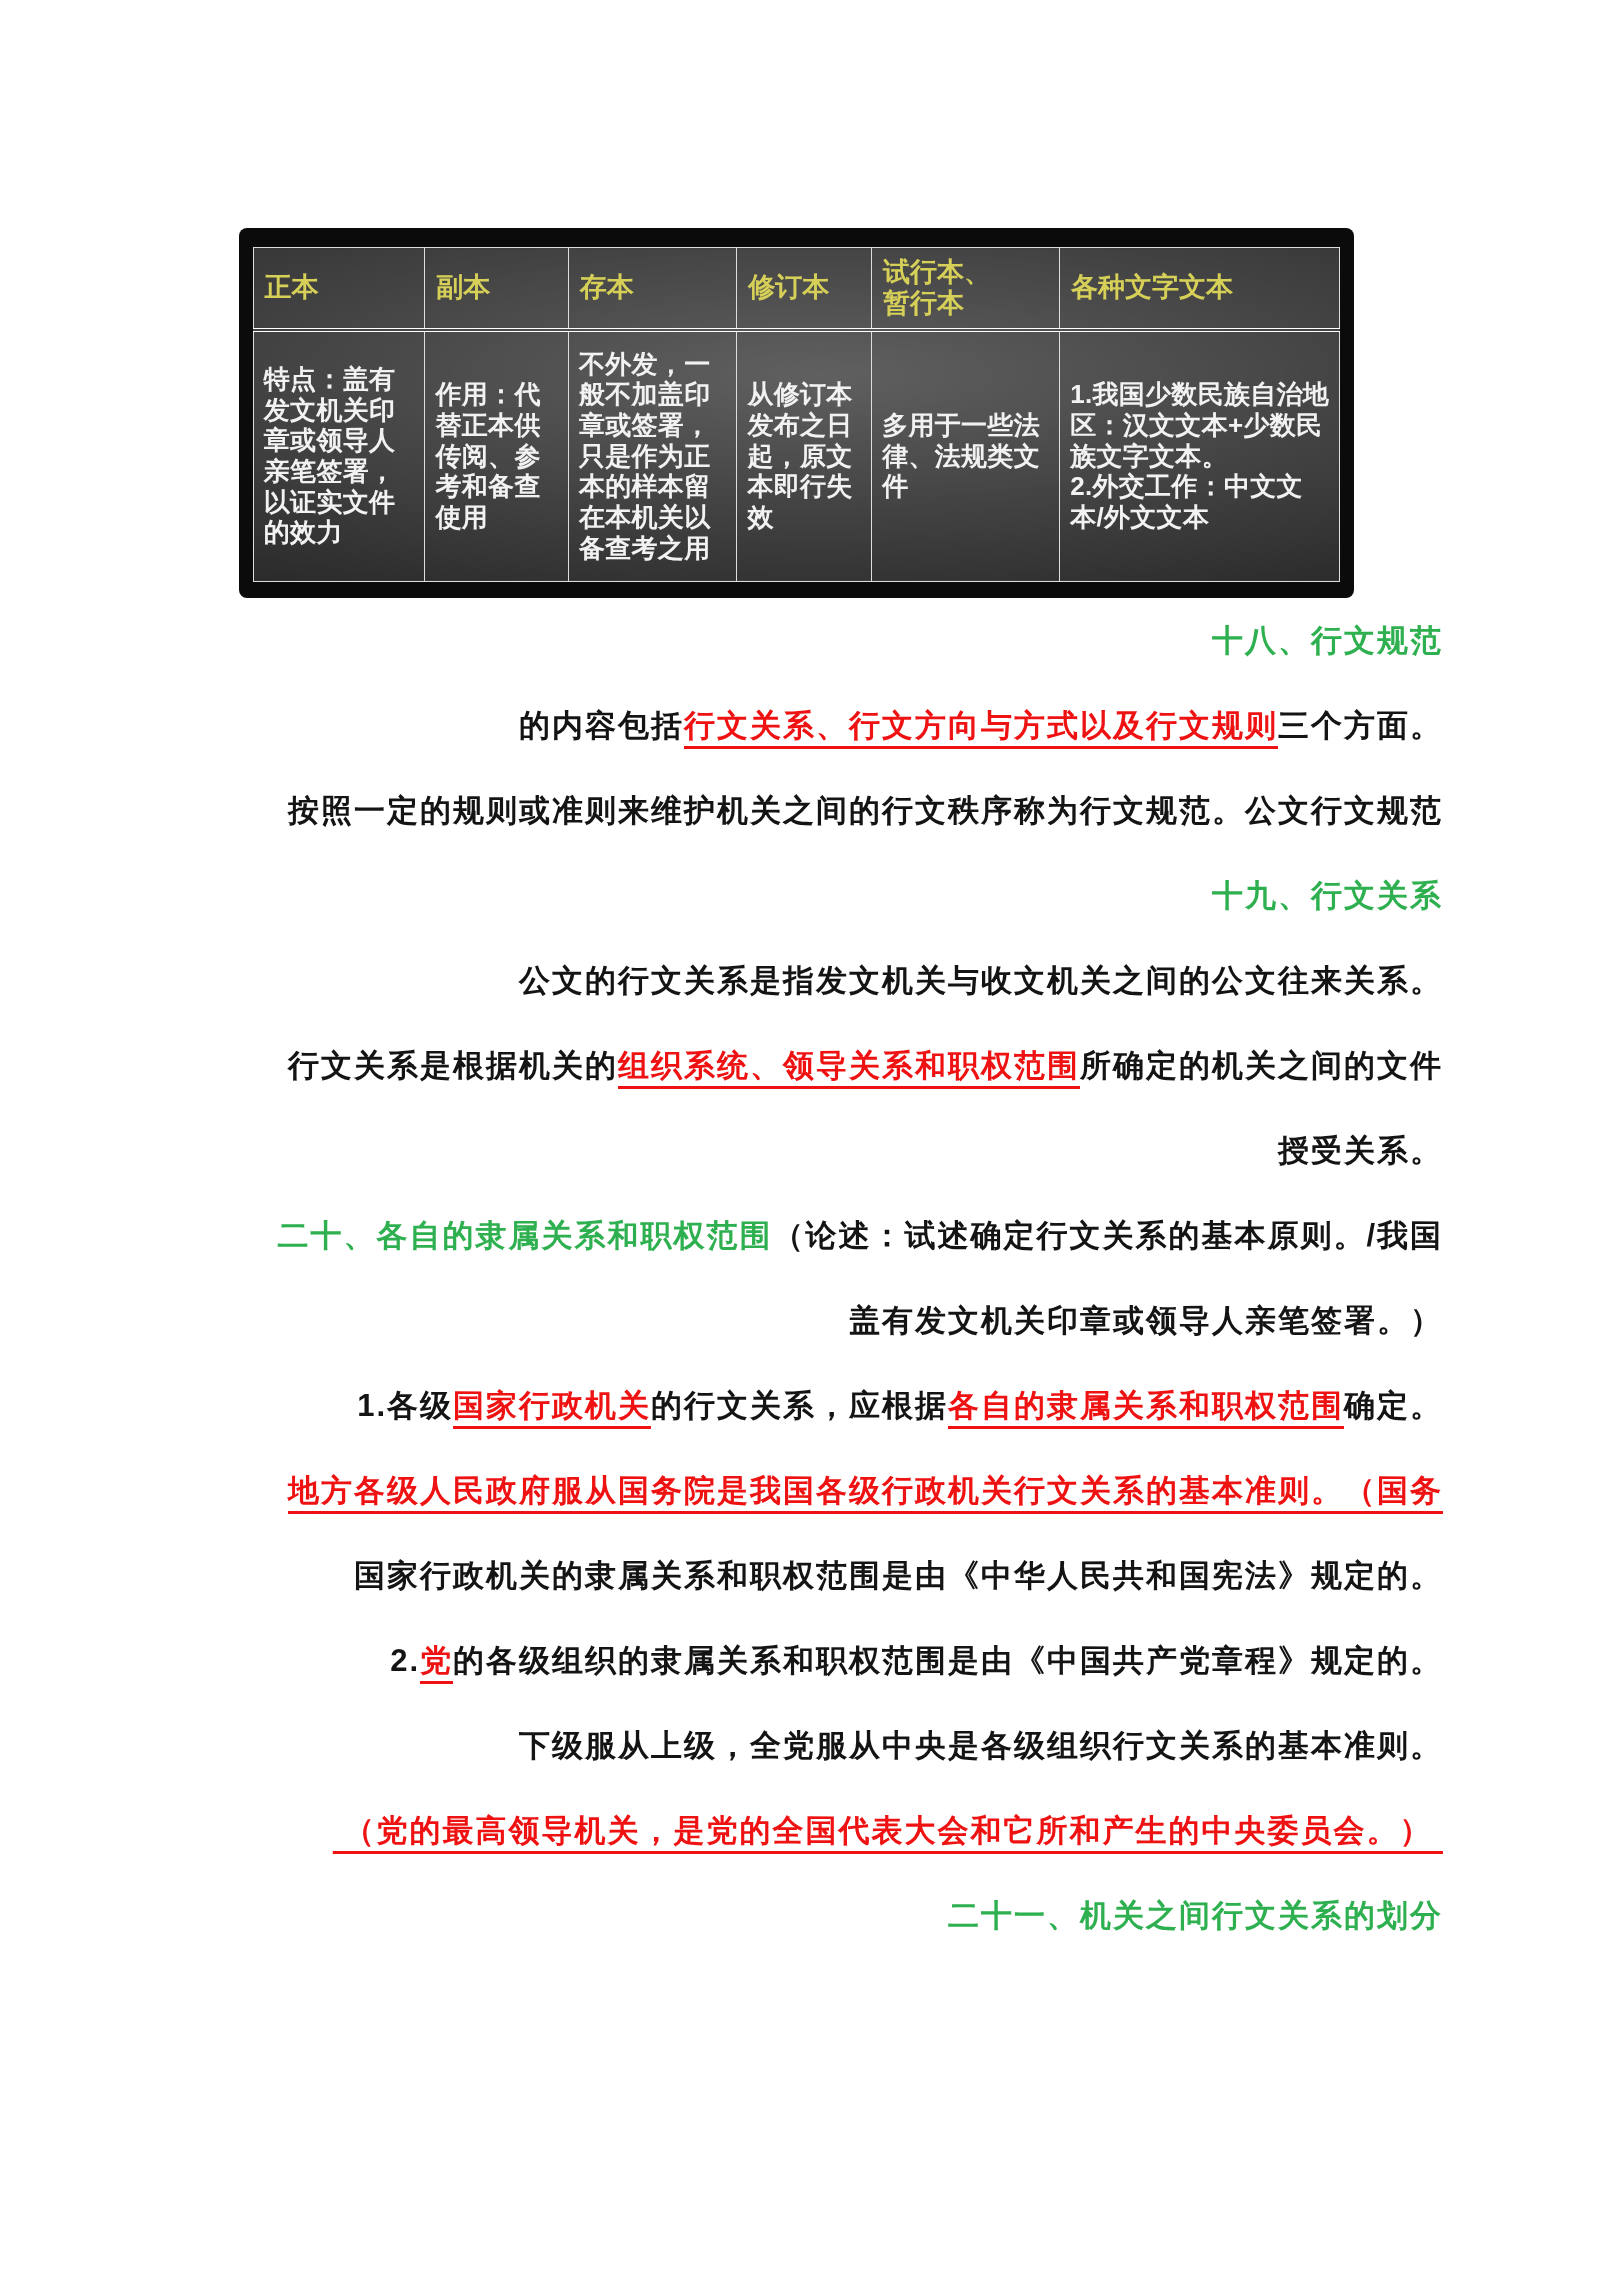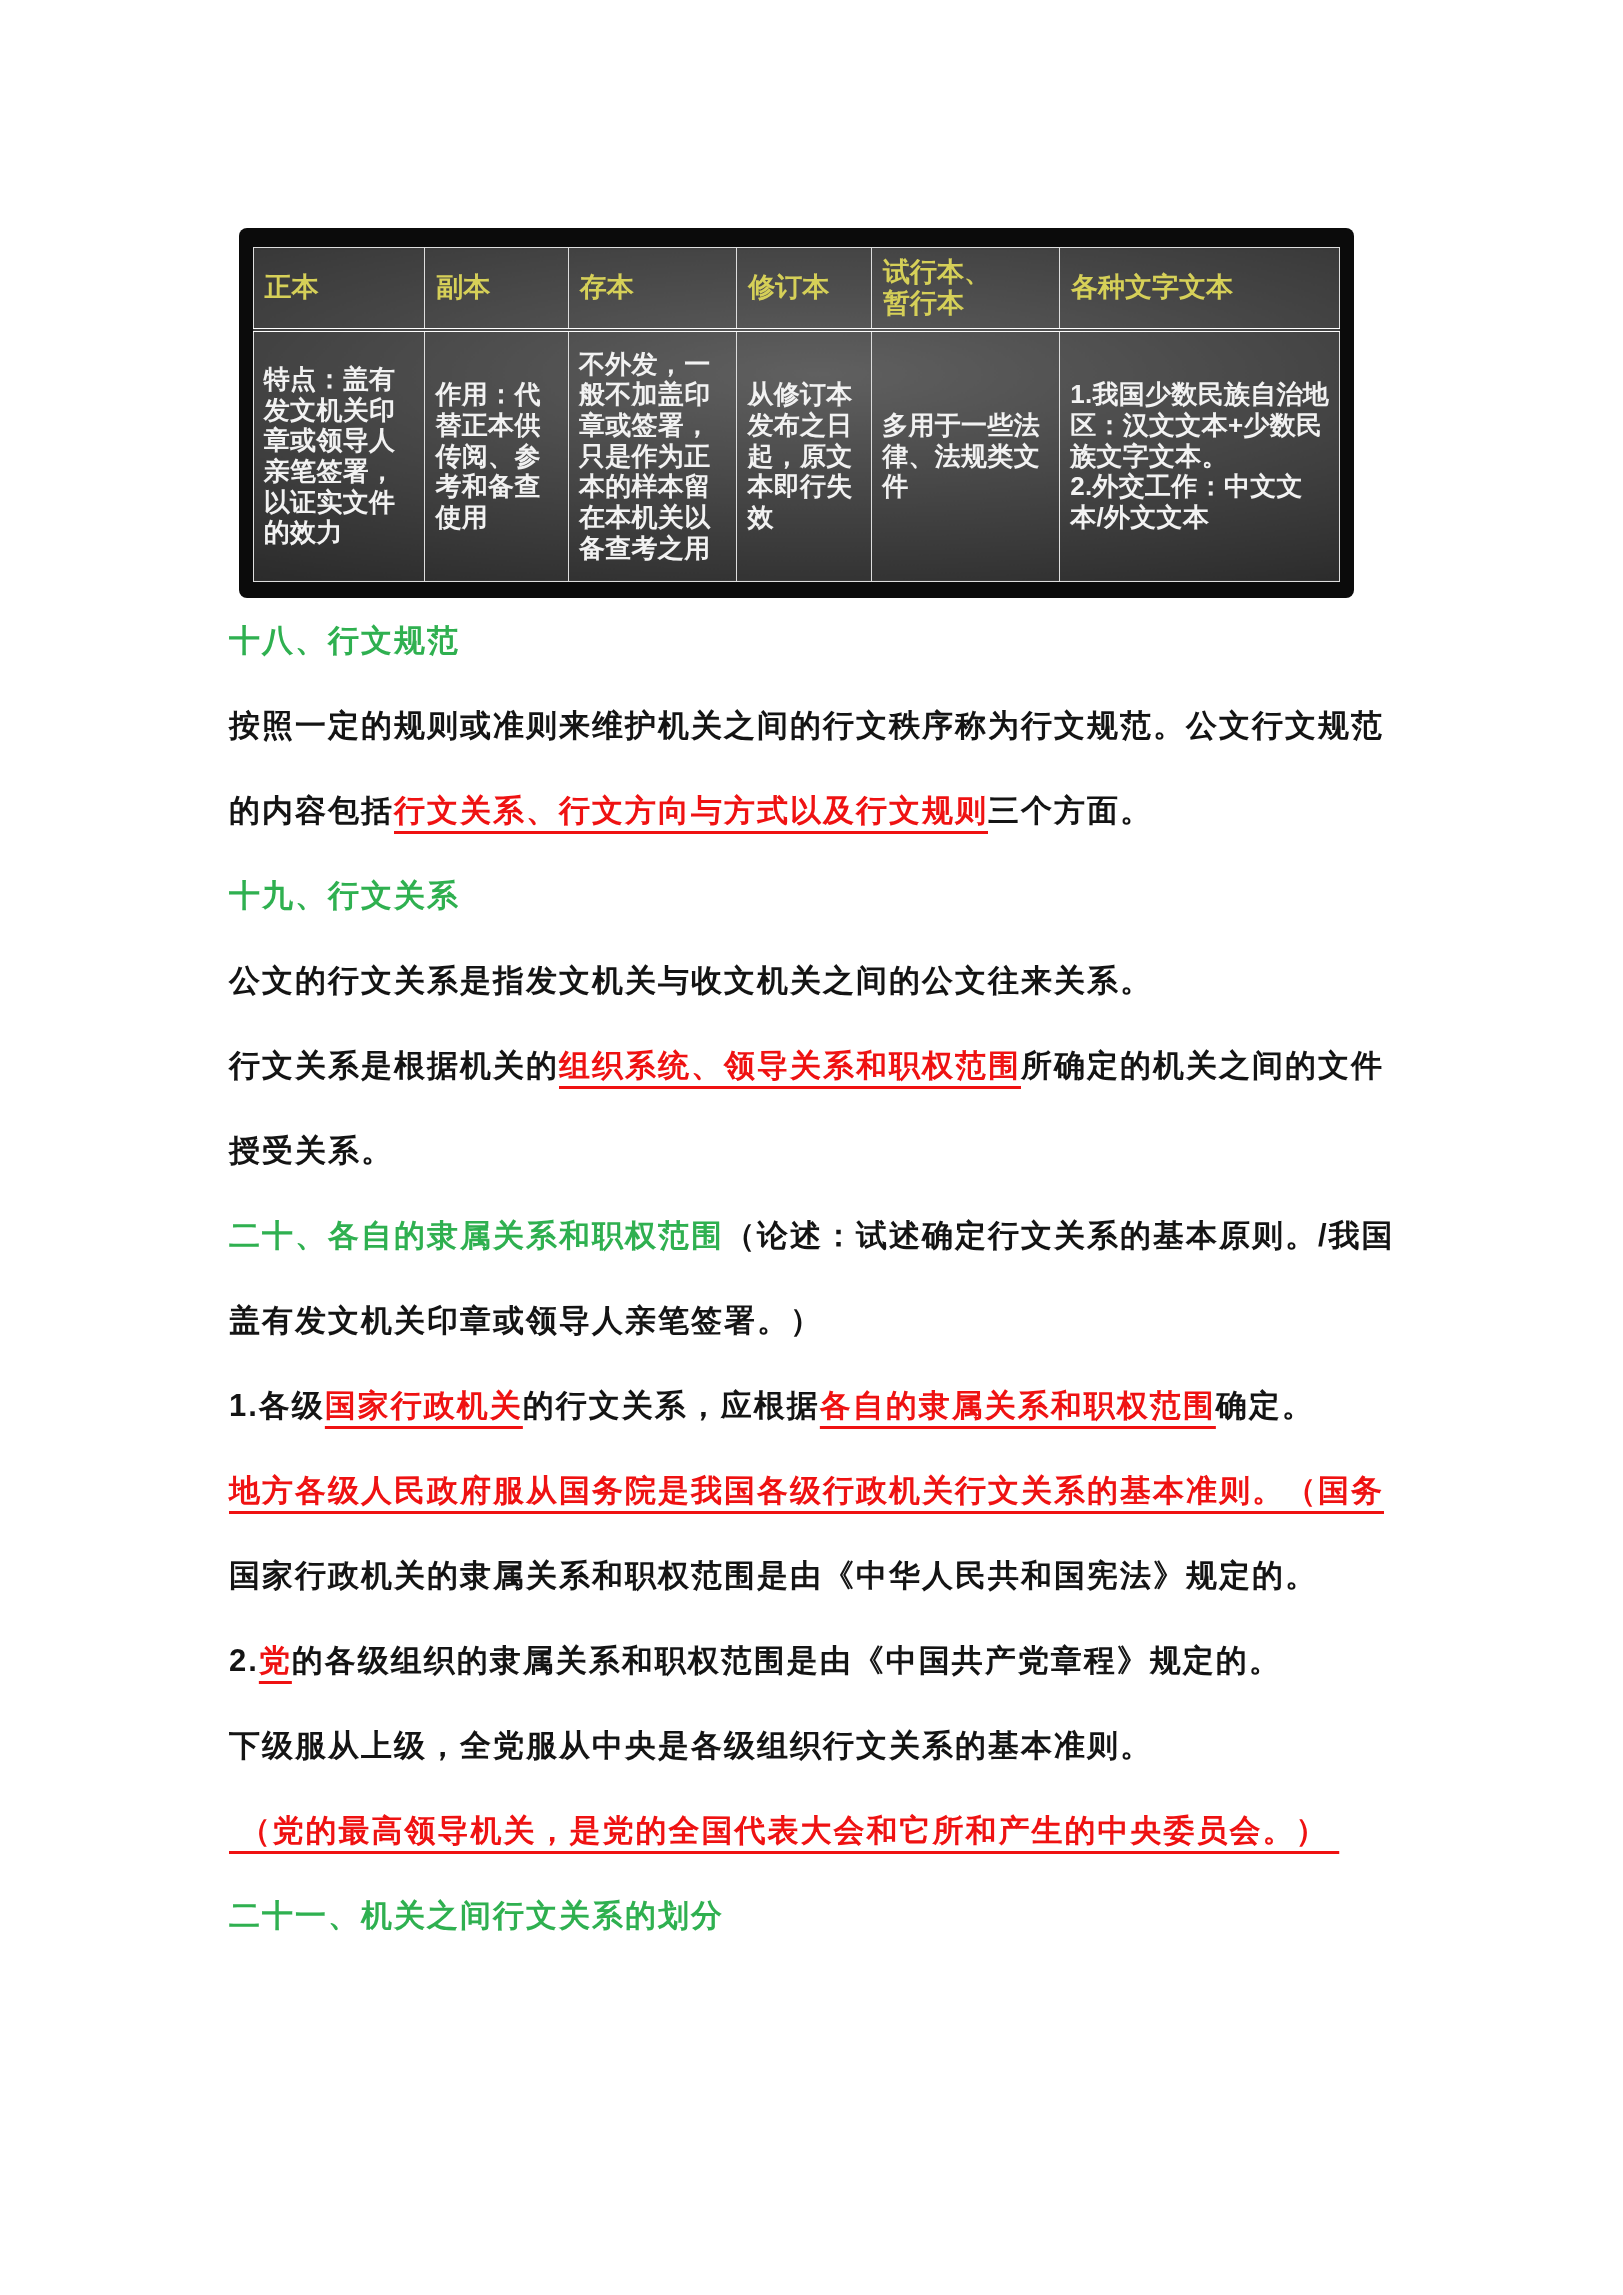--- a/index.html
+++ b/index.html
@@ -57,20 +57,21 @@
     line-height: 1.18;
     padding: 6.8px 8.2px 6.8px 10.2px;
   }
 
   
   .content {
     position: absolute;
     left: 229px;
     top: 598px;
     width: 1214px;
+    text-align: right;
   }
   .line {
     line-height: 85px;
     font-size: 31px;
     letter-spacing: 2px;
     color: #141414;
     white-space: nowrap;
   }
   .seg-black { color: #141414; }
   .seg-green { color: #2fb050; }
@@ -116,22 +117,22 @@
         <td>多用于一些法律、法规类文件</td>
         <td>1.我国少数民族自治地区：汉文文本+少数民族文字文本。
 2.外交工作：中文文本/外文文本</td>
       </tr>
     </tbody>
   </table>
 </div>
 
 <div class="content">
     <div class="line"><span class="seg-green">十八、行文规范</span></div>
+    <div class="line"><span class="seg-black">的内容包括</span><span class="seg-red">行文关系、行文方向与方式以及行文规则</span><span class="seg-black">三个方面。</span></div>
     <div class="line"><span class="seg-black">按照一定的规则或准则来维护机关之间的行文秩序称为行文规范。公文行文规范</span></div>
-    <div class="line"><span class="seg-black">的内容包括</span><span class="seg-red">行文关系、行文方向与方式以及行文规则</span><span class="seg-black">三个方面。</span></div>
     <div class="line"><span class="seg-green">十九、行文关系</span></div>
     <div class="line"><span class="seg-black">公文的行文关系是指发文机关与收文机关之间的公文往来关系。</span></div>
     <div class="line"><span class="seg-black">行文关系是根据机关的</span><span class="seg-red">组织系统、领导关系和职权范围</span><span class="seg-black">所确定的机关之间的文件</span></div>
     <div class="line"><span class="seg-black">授受关系。</span></div>
     <div class="line"><span class="seg-green">二十、各自的隶属关系和职权范围</span><span class="seg-black">（论述：试述确定行文关系的基本原则。/我国</span></div>
     <div class="line"><span class="seg-black">盖有发文机关印章或领导人亲笔签署。）</span></div>
     <div class="line"><span class="seg-black">1.各级</span><span class="seg-red">国家行政机关</span><span class="seg-black">的行文关系，应根据</span><span class="seg-red">各自的隶属关系和职权范围</span><span class="seg-black">确定。</span></div>
     <div class="line"><span class="seg-red">地方各级人民政府服从国务院是我国各级行政机关行文关系的基本准则。（国务</span></div>
     <div class="line"><span class="seg-black">国家行政机关的隶属关系和职权范围是由《中华人民共和国宪法》规定的。</span></div>
     <div class="line"><span class="seg-black">2.</span><span class="seg-red">党</span><span class="seg-black">的各级组织的隶属关系和职权范围是由《中国共产党章程》规定的。</span></div>

